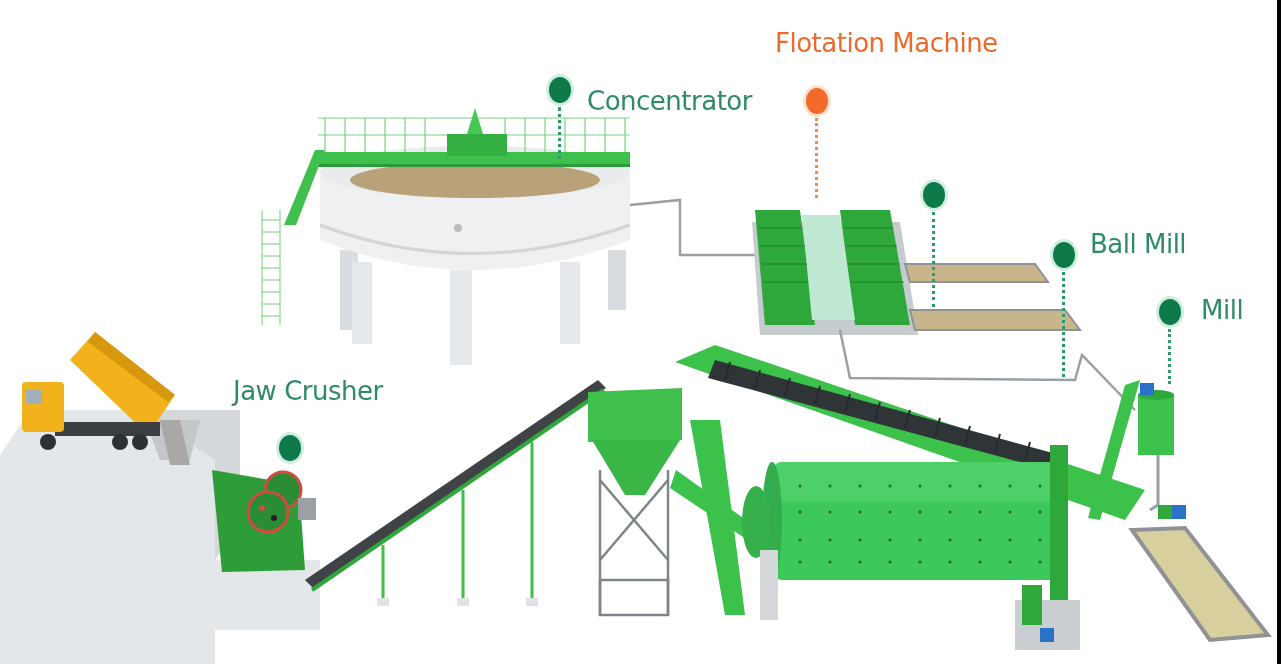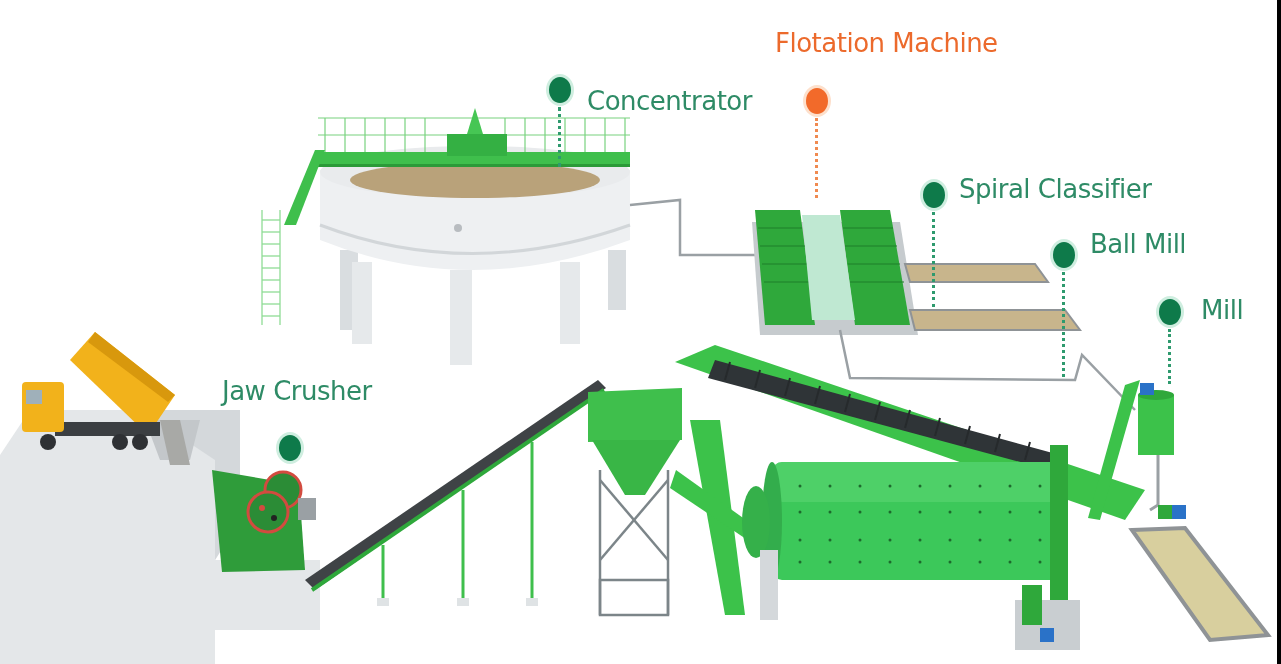--- a/index.html
+++ b/index.html
@@ -239,29 +239,28 @@
 </svg>
 
 <div class="label orange" style="left:740px;top:28px;margin-left:35px;">Flotation Machine</div>
 <div class="marker orange" style="left:806px;top:88px;"></div>
 <div class="leader orange" style="left:815px;top:118px;height:80px;"></div>
 
 <div class="label green" style="left:587px;top:78px;margin-top:8px;">Concentrator</div>
 <div class="marker green" style="left:549px;top:77px;"></div>
 <div class="leader green" style="left:558px;top:107px;height:60px;"></div>
 
-<div class="label green" style="left:959px;top:174px;">Spiral Classifier</div>
 <div class="marker green" style="left:923px;top:182px;"></div>
 <div class="leader green" style="left:932px;top:212px;height:95px;"></div>
 
 <div class="label green" style="left:1090px;top:229px;">Ball Mill</div>
 <div class="marker green" style="left:1053px;top:242px;"></div>
 <div class="leader green" style="left:1062px;top:272px;height:105px;"></div>
 
 <div class="label green" style="left:1201px;top:295px;">Mill</div>
 <div class="marker green" style="left:1159px;top:299px;"></div>
 <div class="leader green" style="left:1168px;top:329px;height:55px;"></div>
 
-<div class="label green" style="left:222px;top:376px;text-align:center;">Jaw Crusher</div>
+<div class="label green" style="left:233px;top:376px;text-align:center;">Jaw Crusher</div>
 <div class="marker green" style="left:279px;top:435px;"></div>
 
 <div class="edge-right"></div>
 </div>
 
 </body></html>

